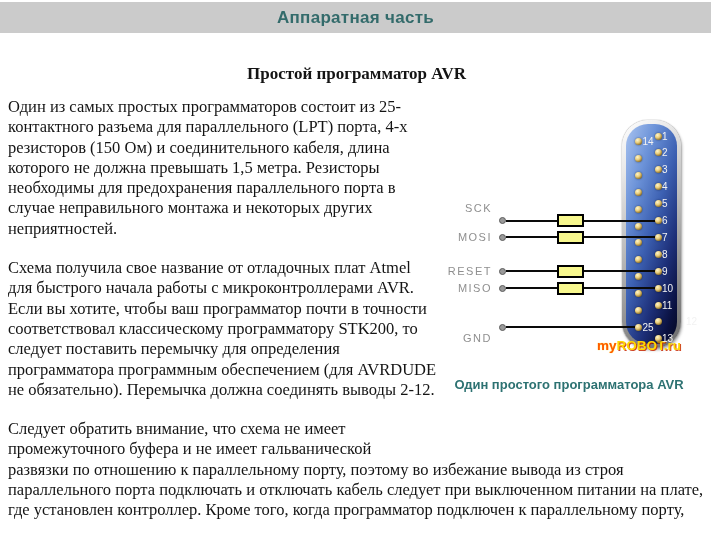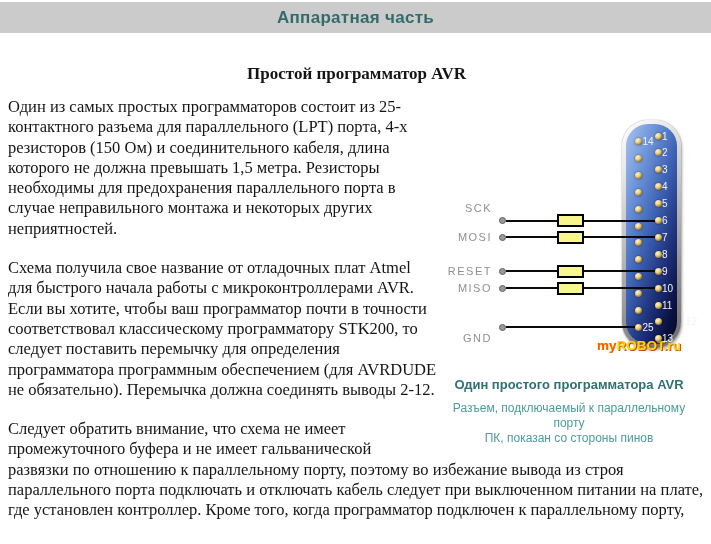--- a/index.html
+++ b/index.html
@@ -59,24 +59,20 @@
 
     <div class="figure" id="figure">
       <div class="connector">
         <div class="connector-face"></div>
       </div>
 
       <div class="watermark">
         <span class="wm1">my</span><span class="wm2">ROBOT.ru</span>
       </div>
       <div class="caption">Один простого программатора AVR</div>
-      <div class="subcaption">
-        <div>Разъем, подключаемый к параллельному порту</div>
-        <div>ПК, показан со стороны пинов</div>
-      </div>
     <div class="sig-label" style="top: 106px;">SCK</div>
         <div class="sig-dot" style="left: 62px; top: 120px;"></div>
         <div class="wire" style="left: 69px; top: 122.5px; width: 152px;"></div>
         <div class="resistor" style="left: 120px; top: 117px;"></div>
         <div class="sig-label" style="top: 134.9px;">MOSI</div>
         <div class="sig-dot" style="left: 62px; top: 136.9px;"></div>
         <div class="wire" style="left: 69px; top: 139.4px; width: 152px;"></div>
         <div class="resistor" style="left: 120px; top: 133.9px;"></div>
         <div class="sig-label" style="top: 168.7px;">RESET</div>
         <div class="sig-dot" style="left: 62px; top: 170.7px;"></div>

